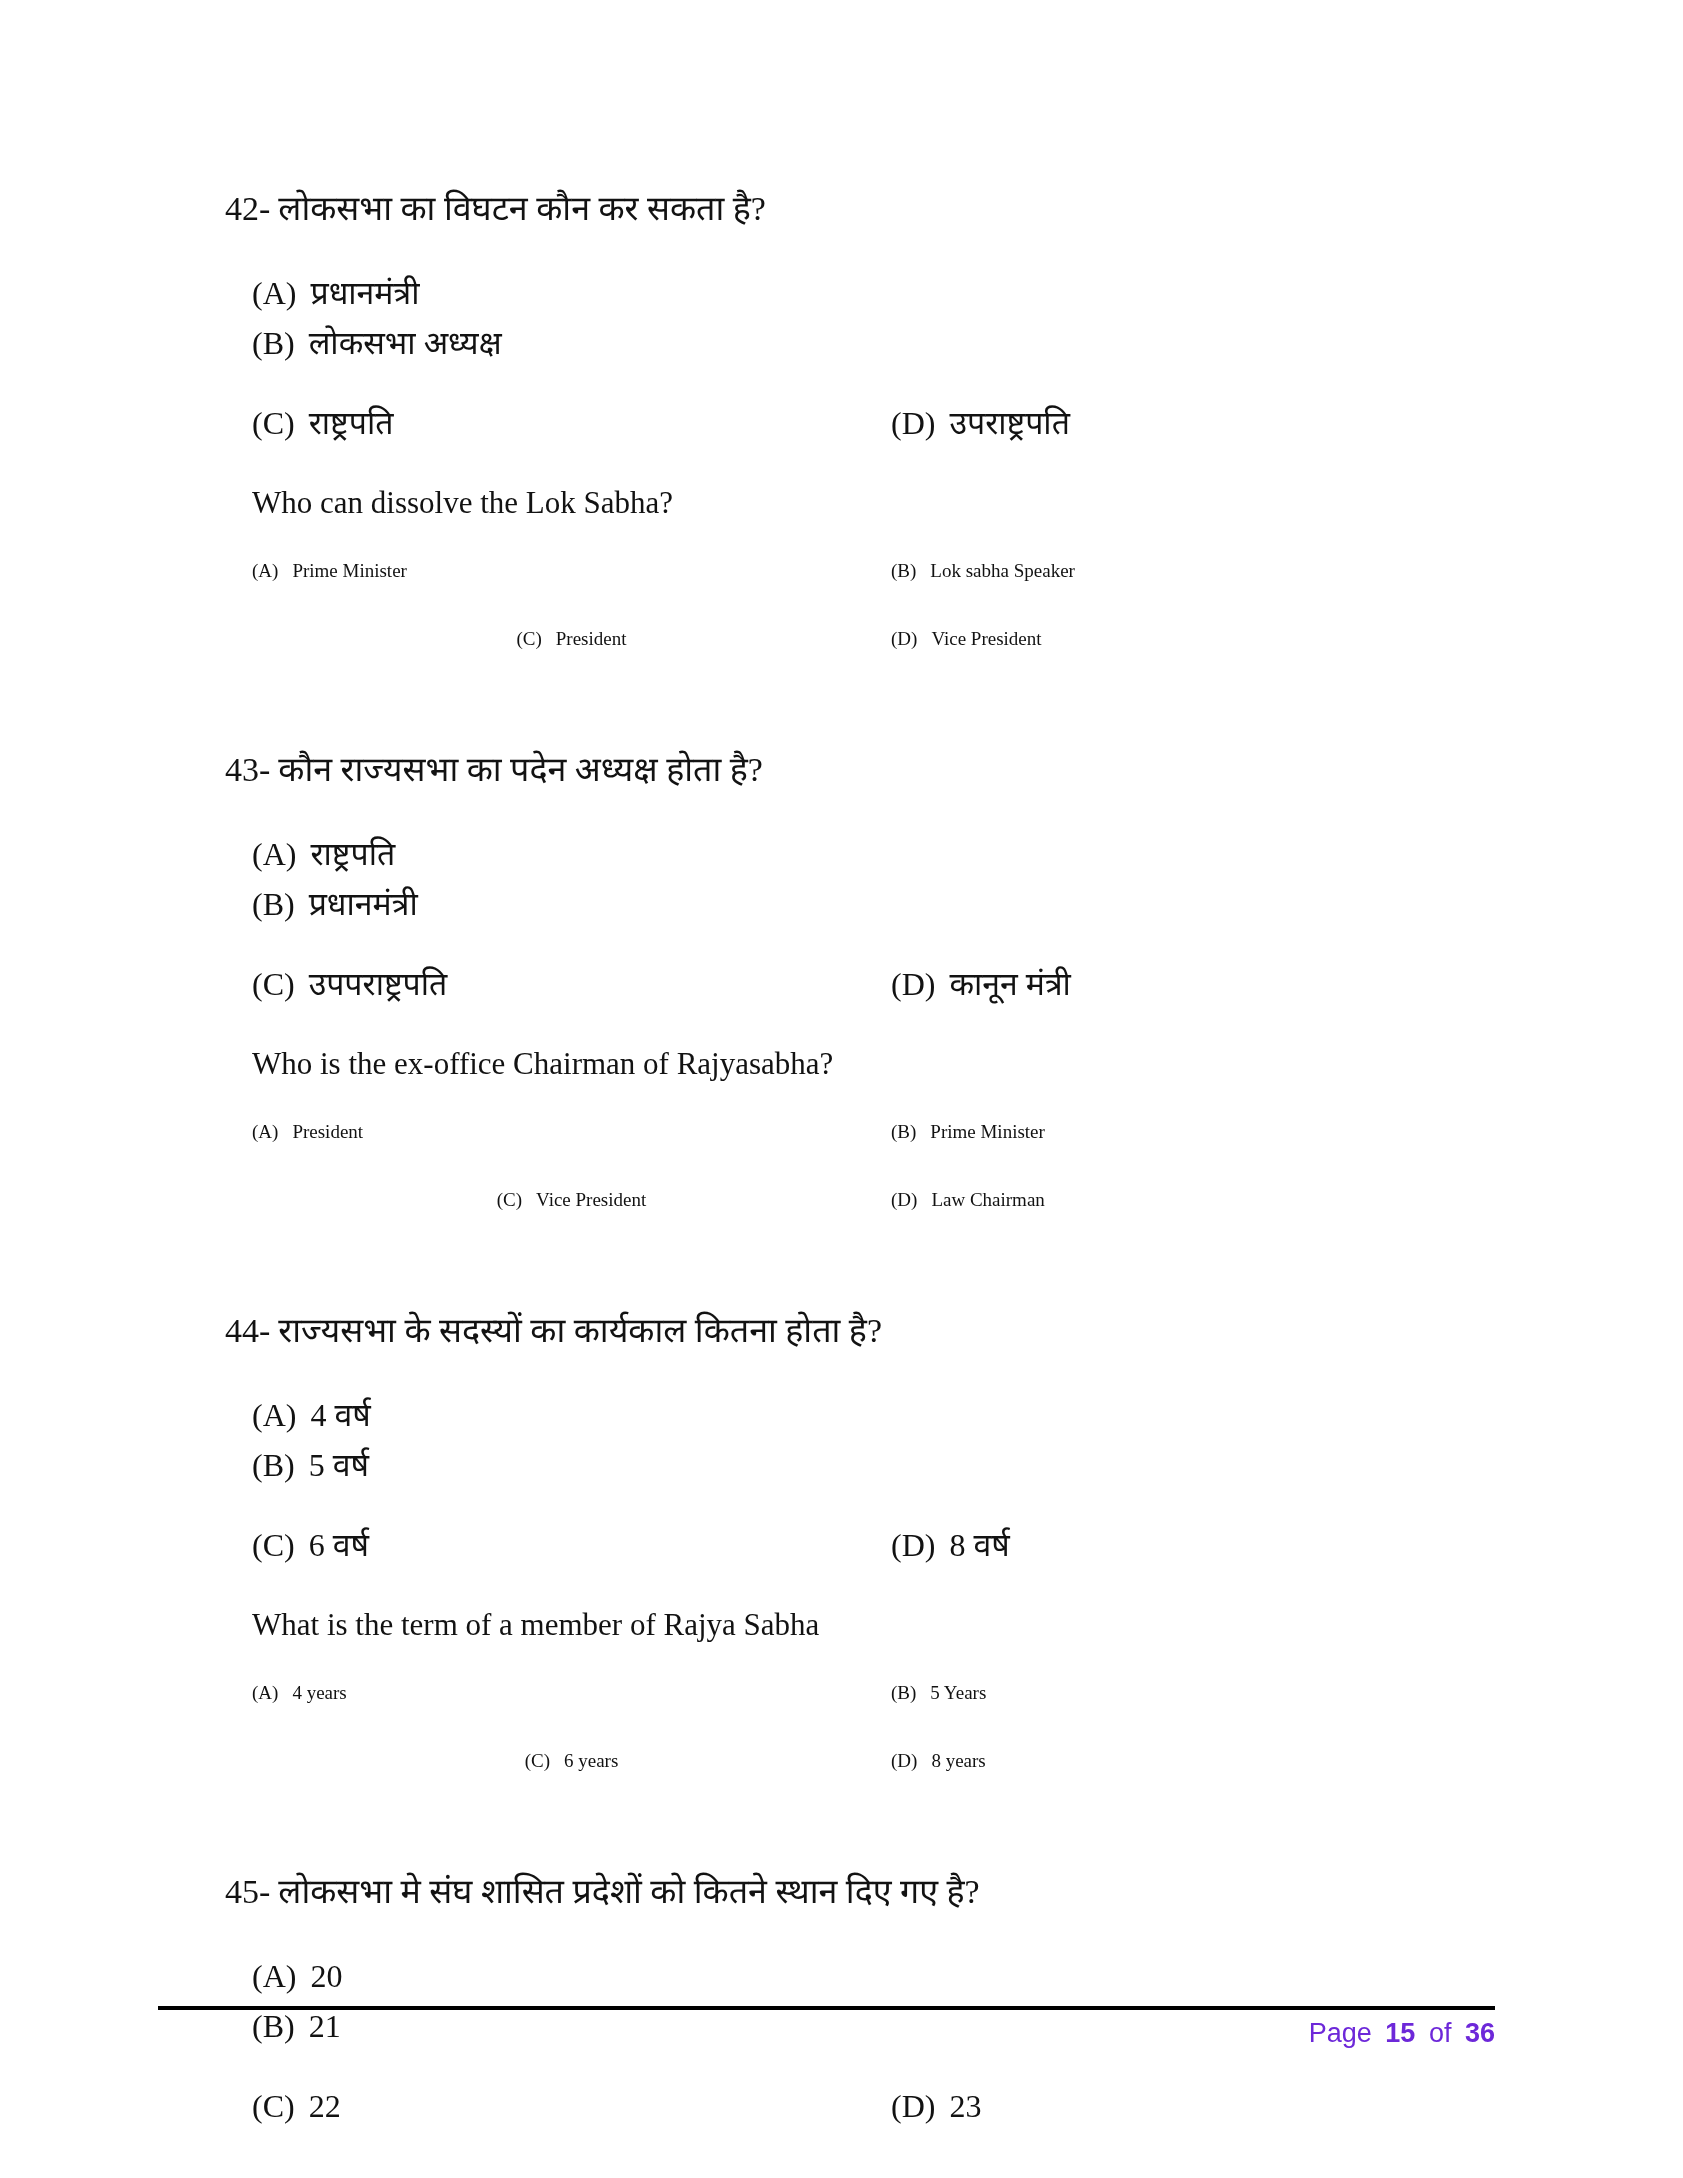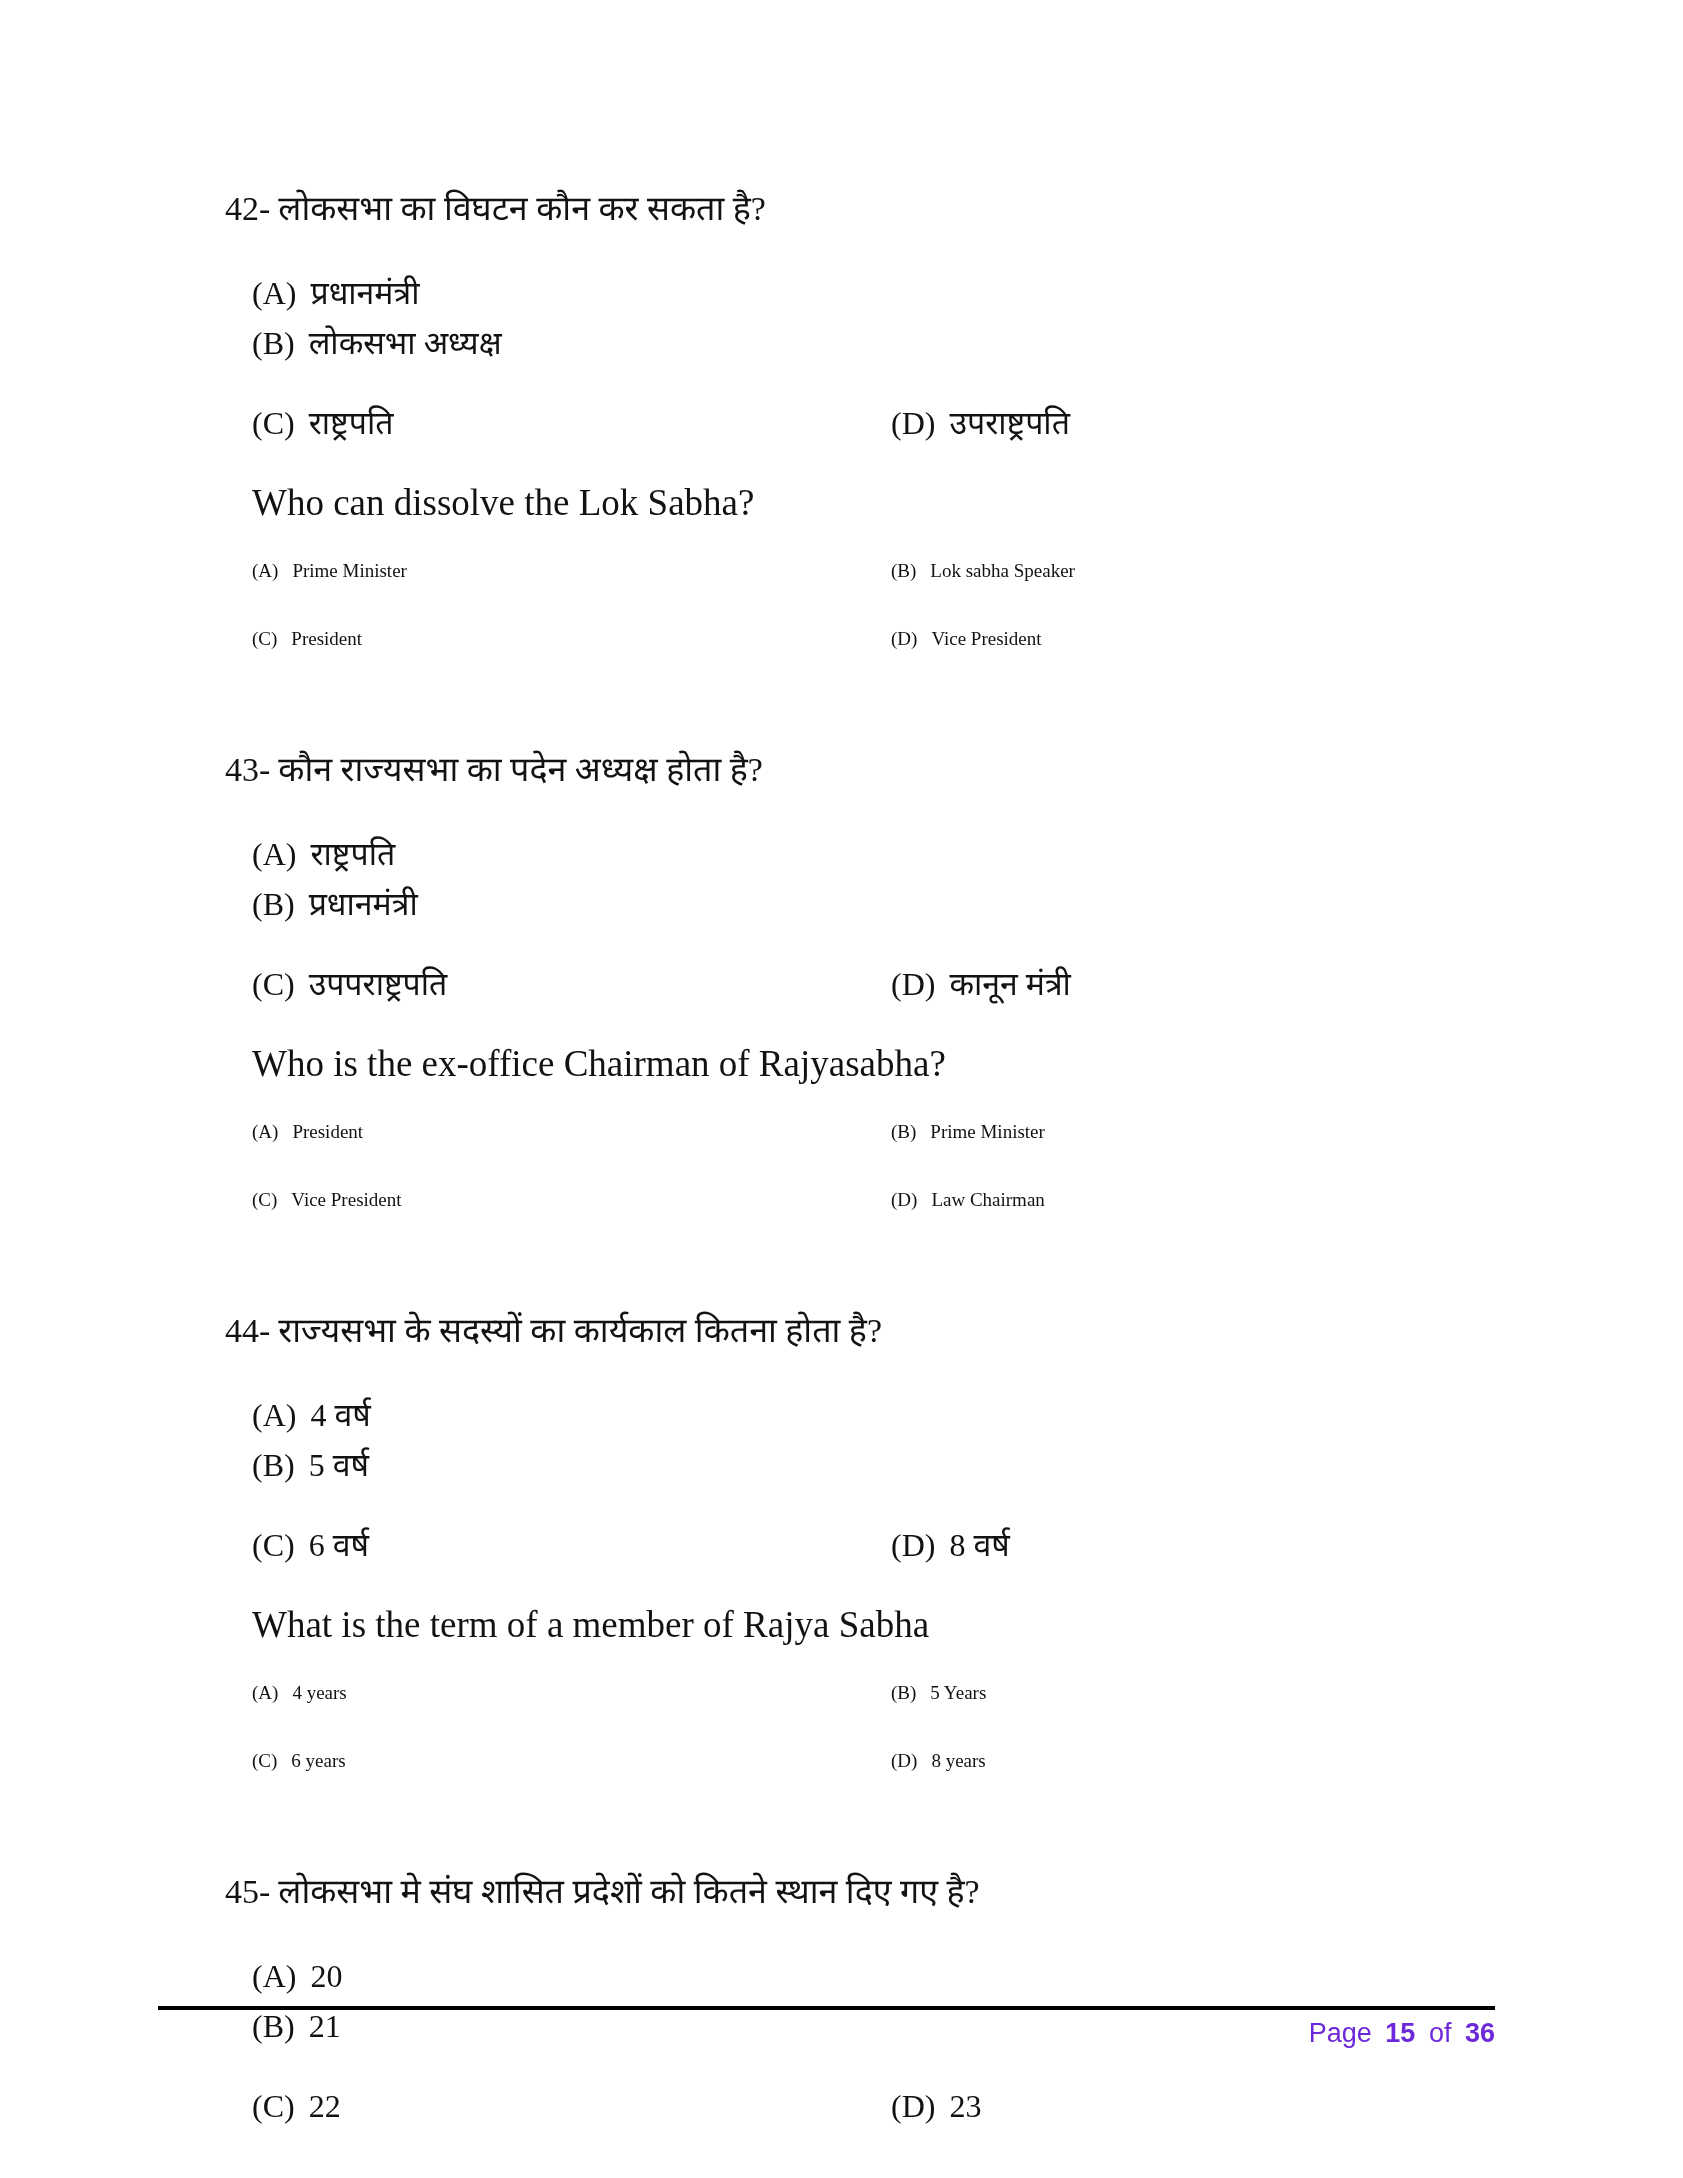--- a/index.html
+++ b/index.html
@@ -32,28 +32,28 @@
   .row .opt:first-child { width: 639px; flex: none; }
   .opt { white-space: nowrap; }
   .opt-label { margin-right: 14px; }
 
   .hindi { font-size: 32px; line-height: 50px; }
   .row.h-ab { margin-bottom: 30px; flex-direction: column; }
   .row.h-cd { margin-bottom: 32px; }
 
   .eng-q {
     padding-left: 252px;
-    font-size: 37px;
+    font-size: 31px;
     line-height: 46px;
     margin-bottom: 22px;
     white-space: nowrap;
   }
   .eng { font-size: 19px; line-height: 46px; }
   .row.e-ab { margin-bottom: 22px; }
-  .row.e-cd { margin-bottom: 0; }
+  .row.e-cd { margin-bottom: 0; text-align: center; }
 
   .footer-divider {
     position: absolute;
     left: 158px;
     top: 2006px;
     width: 1337px;
     height: 4px;
     background: #000000;
   }
   .footer-text {

